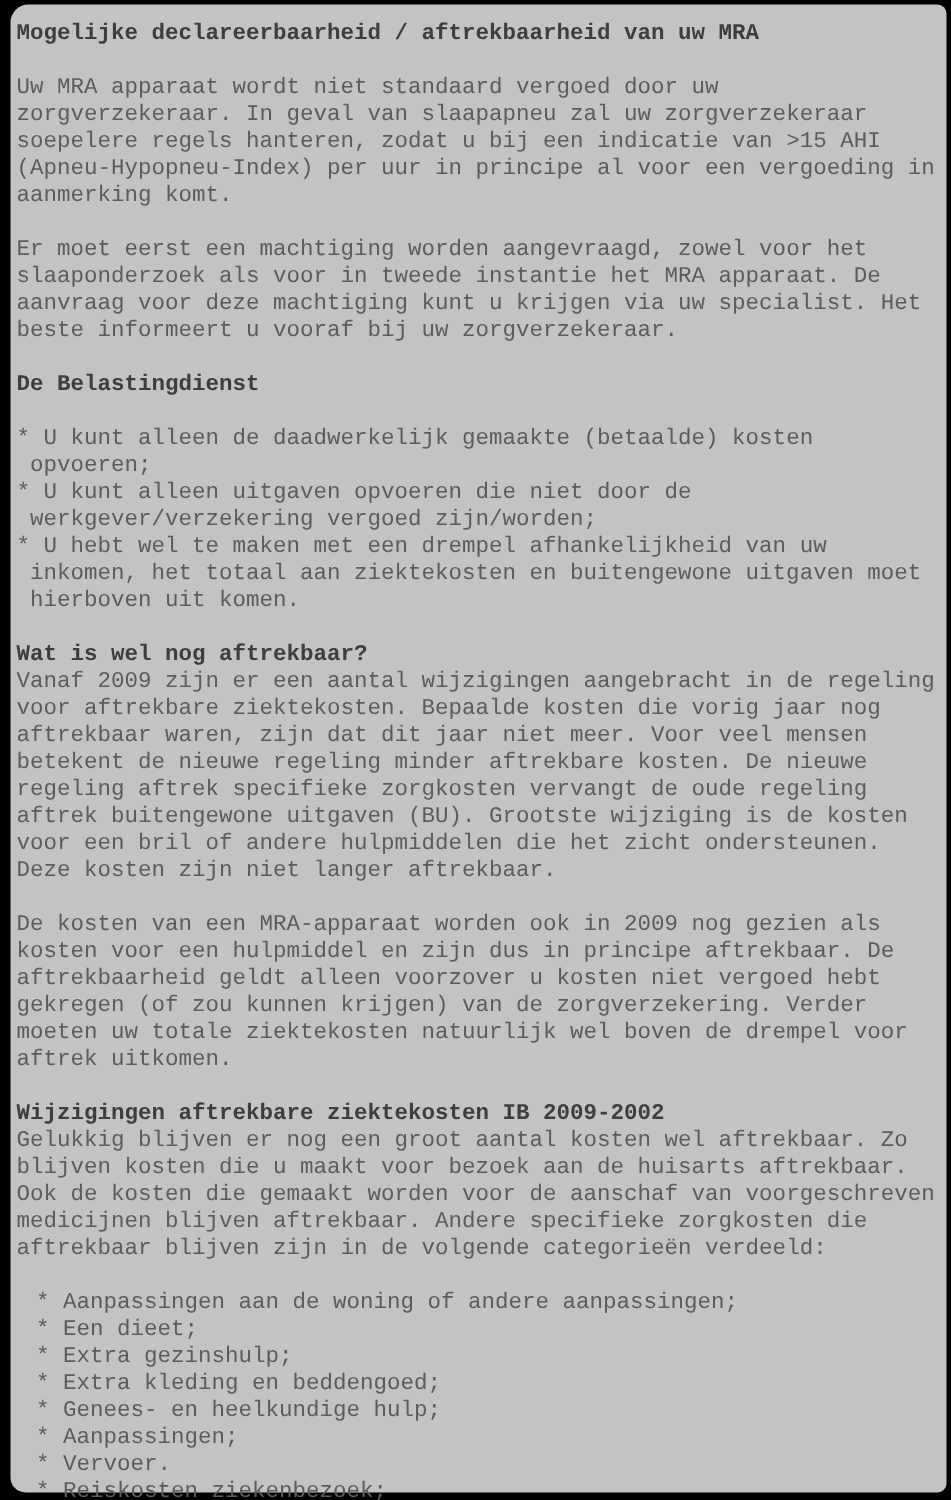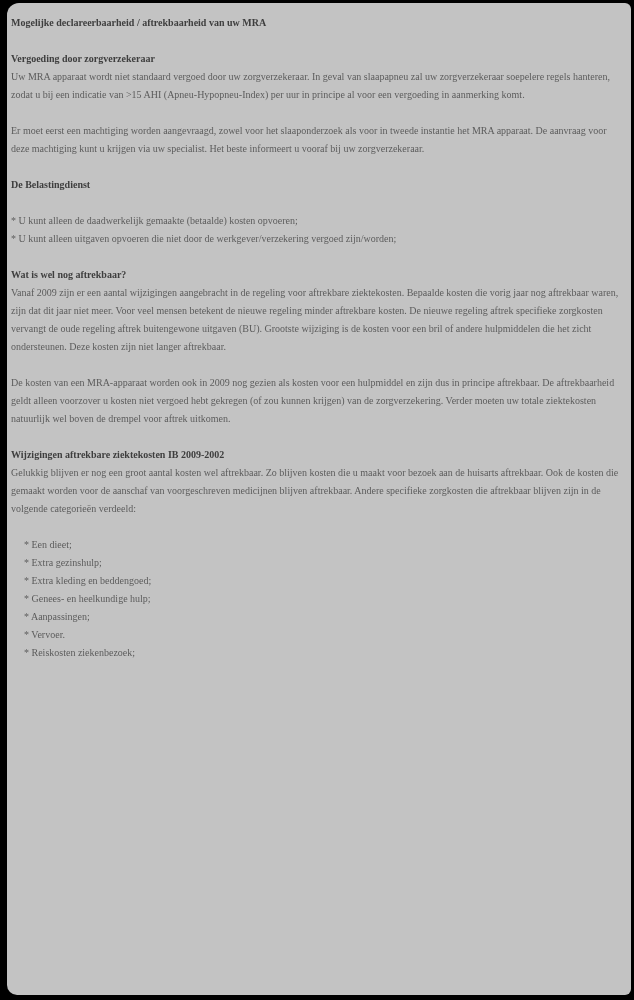--- a/index.html
+++ b/index.html
@@ -13,22 +13,22 @@
   .panel {
     position: absolute;
     left: 7px;
     top: 3px;
     right: 3px;
     bottom: 5px;
     box-sizing: border-box;
     background: var(--panel-background, #c3c3c3);
     border-radius: 12px 6px 6px 10px;
     padding: 11px 6px 0 4px;
-    font-family: Liberation Serif, serif;
-    font-size: 10px;
+    font-family: Liberation Mono, monospace;
+    font-size: 15px;
     line-height: 18px;
     color: var(--body-color, #5c5c5c);
   }
   .h {
     font-weight: bold;
     color: var(--heading-color, #3e3e3e);
   }
   .gap { height: 18px; }
   .hang {
     padding-left: 9px;
@@ -46,46 +46,47 @@
   p, div { margin: 0; }
 </style>
 </head>
 <body>
 
 <div class="panel">
 
   <div class="h">Mogelijke declareerbaarheid / aftrekbaarheid van uw MRA</div>
   <div class="gap"></div>
 
-  <div class="h">Vergoeding door zorgverzekeraar</div>
   <p>Uw MRA apparaat wordt niet standaard vergoed door uw zorgverzekeraar. In geval van slaapapneu zal uw zorgverzekeraar soepelere regels hanteren, zodat u bij een indicatie van &gt;15 AHI (Apneu-Hypopneu-Index) per uur in principe al voor een vergoeding in aanmerking komt.</p>
   <div class="gap"></div>
   <p>Er moet eerst een machtiging worden aangevraagd, zowel voor het slaaponderzoek als voor in tweede instantie het MRA apparaat. De aanvraag voor deze machtiging kunt u krijgen via uw specialist. Het beste informeert u vooraf bij uw zorgverzekeraar.</p>
   <div class="gap"></div>
 
   <div class="h">De Belastingdienst</div>
   <div class="gap"></div>
 
   <div>
     <div class="hang">* U kunt alleen de daadwerkelijk gemaakte (betaalde) kosten opvoeren;</div>
     <div class="hang">* U kunt alleen uitgaven opvoeren die niet door de werkgever/verzekering vergoed zijn/worden;</div>
+    <div class="hang">* U hebt wel te maken met een drempel afhankelijkheid van uw inkomen, het totaal aan ziektekosten en buitengewone uitgaven moet hierboven uit komen.</div>
   </div>
   <div class="gap"></div>
 
   <div class="h">Wat is wel nog aftrekbaar?</div>
   <p>Vanaf 2009 zijn er een aantal wijzigingen aangebracht in de regeling voor aftrekbare ziektekosten. Bepaalde kosten die vorig jaar nog aftrekbaar waren, zijn dat dit jaar niet meer. Voor veel mensen betekent de nieuwe regeling minder aftrekbare kosten. De nieuwe regeling aftrek specifieke zorgkosten vervangt de oude regeling aftrek buitengewone uitgaven (BU). Grootste wijziging is de kosten voor een bril of andere hulpmiddelen die het zicht ondersteunen. Deze kosten zijn niet langer aftrekbaar.</p>
   <div class="gap"></div>
   <p>De kosten van een MRA-apparaat worden ook in 2009 nog gezien als kosten voor een hulpmiddel en zijn dus in principe aftrekbaar. De aftrekbaarheid geldt alleen voorzover u kosten niet vergoed hebt gekregen (of zou kunnen krijgen) van de zorgverzekering. Verder moeten uw totale ziektekosten natuurlijk wel boven de drempel voor aftrek uitkomen.</p>
   <div class="gap"></div>
 
   <div class="h">Wijzigingen aftrekbare ziektekosten IB 2009-2002</div>
   <p>Gelukkig blijven er nog een groot aantal kosten wel aftrekbaar. Zo blijven kosten die u maakt voor bezoek aan de huisarts aftrekbaar. Ook de kosten die gemaakt worden voor de aanschaf van voorgeschreven medicijnen blijven aftrekbaar. Andere specifieke zorgkosten die aftrekbaar blijven zijn in de volgende categorieën verdeeld:</p>
   <div class="gap"></div>
 
   <div class="list2">
+    <div>* Aanpassingen aan de woning of andere aanpassingen;</div>
     <div>* Een dieet;</div>
     <div>* Extra gezinshulp;</div>
     <div>* Extra kleding en beddengoed;</div>
     <div>* Genees- en heelkundige hulp;</div>
     <div>* Aanpassingen;</div>
     <div>* Vervoer.</div>
     <div>* Reiskosten ziekenbezoek;</div>
   </div>
   <div class="gap"></div>
 

